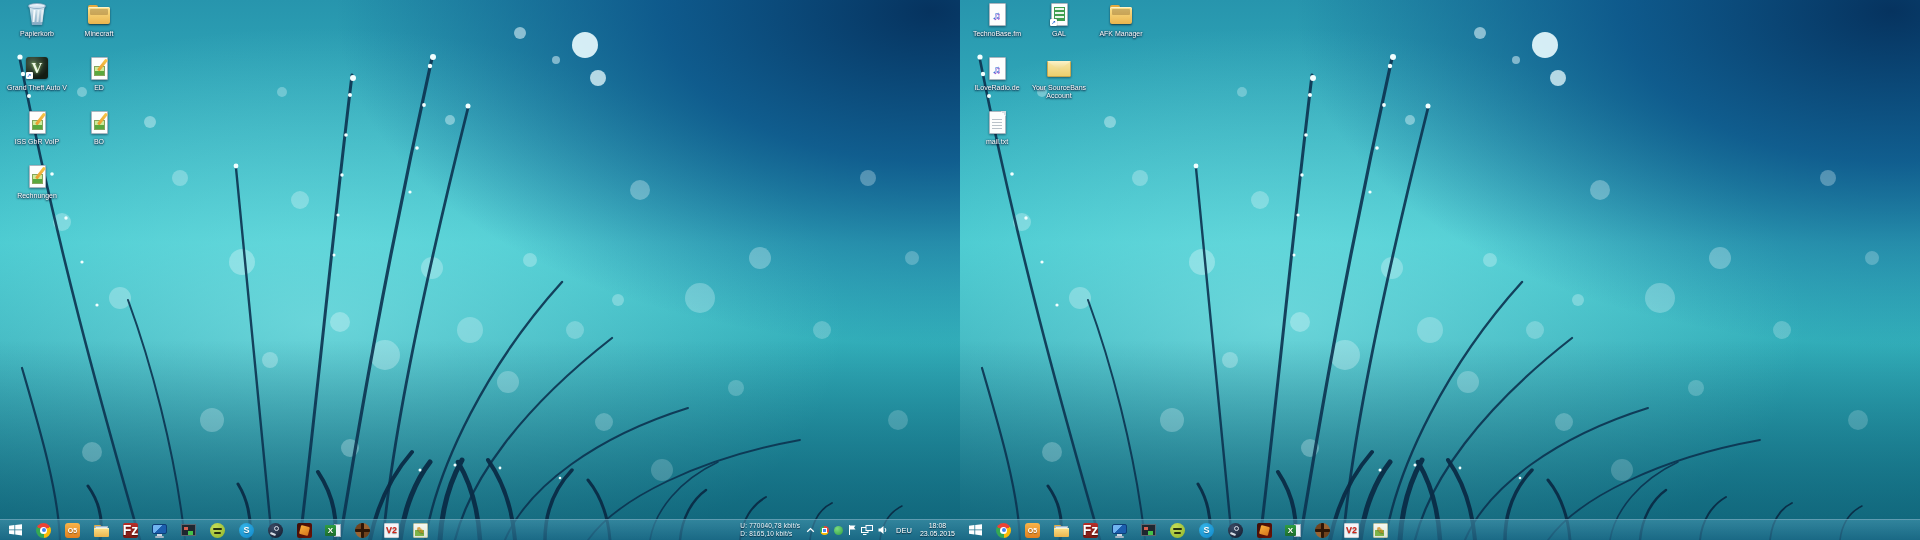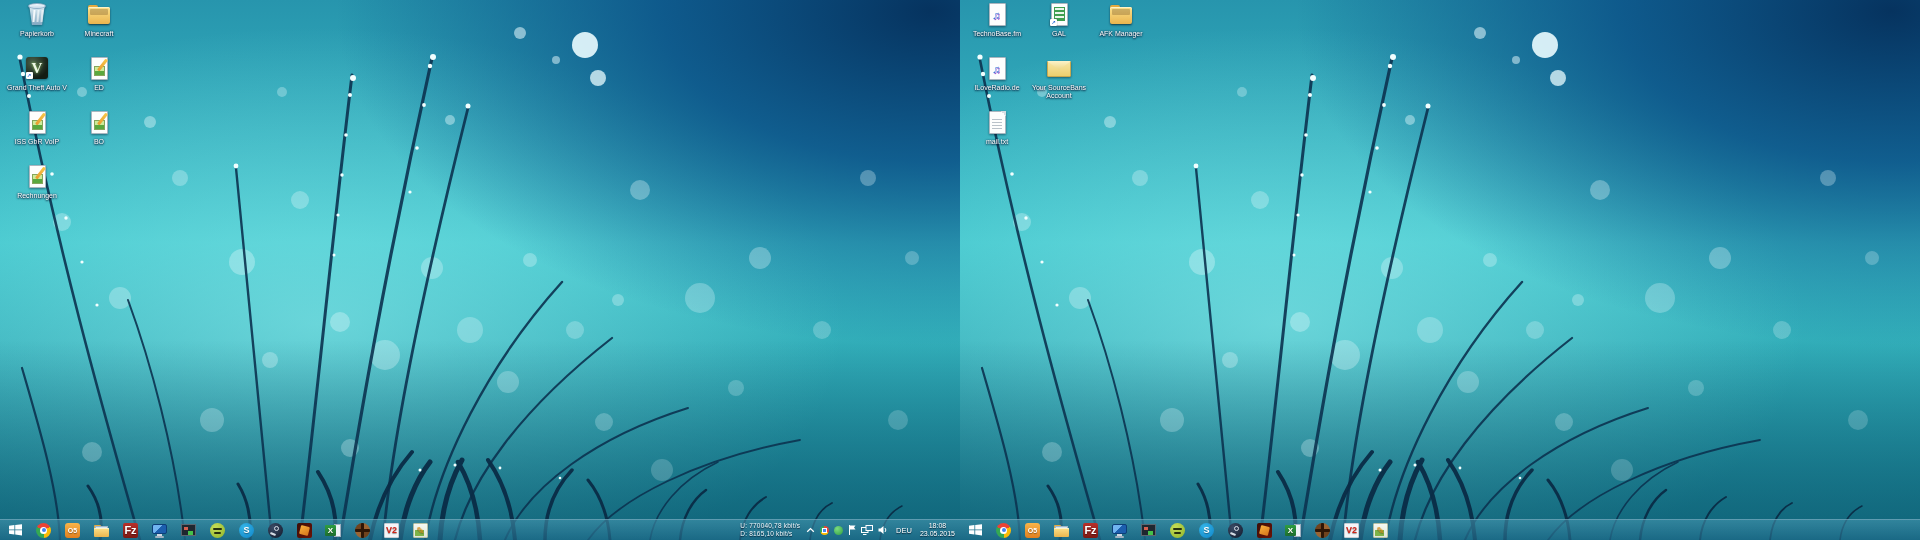--- a/index.html
+++ b/index.html
@@ -98,21 +98,21 @@
      background:linear-gradient(#f8b54a,#e07f1e);}
   .app-orange-o5-app .glyph{font-size:7px;}
 
   .app-file-explorer .a{left:1px;top:3px;width:7px;height:3px;border-radius:1px 1px 0 0;background:#e3aa3f;}
   .app-file-explorer .b{left:2px;top:4px;width:13px;height:8px;background:#d7e6f2;border:1px solid #9fb6c9;}
   .app-file-explorer .c{left:1px;top:6px;width:15px;height:9px;border-radius:1px;
      background:linear-gradient(#fbe08a,#eab54e);box-shadow:inset 0 1px 0 #fff4c8;}
 
   .app-filezilla .a{left:1px;top:1px;width:15px;height:15px;border-radius:2px;
      background:linear-gradient(#b7302a,#7c1913);}
-  .app-filezilla .glyph{font-size:11px;}
+  .app-filezilla .glyph{font-size:14px;}
 
   .app-pc-utility .a{left:1px;top:2px;width:15px;height:10px;border-radius:2px;
      background:linear-gradient(135deg,#6fb4ef 0 45%,#1c5fae 45%);border:1px solid #0d3e78;}
   .app-pc-utility .b{left:6px;top:12px;width:5px;height:2px;background:#cfd8e2;}
   .app-pc-utility .c{left:4px;top:14px;width:9px;height:2px;border-radius:1px;background:#9fb0c0;}
 
   .app-screenshot-tool .a{left:1px;top:2px;width:15px;height:12px;background:#1f2730;border:1px solid #5c6670;}
   .app-screenshot-tool .b{left:8px;top:9px;width:5px;height:4px;background:#46c24a;}
   .app-screenshot-tool .c{left:4px;top:5px;width:4px;height:3px;background:#d6604f;}
 

